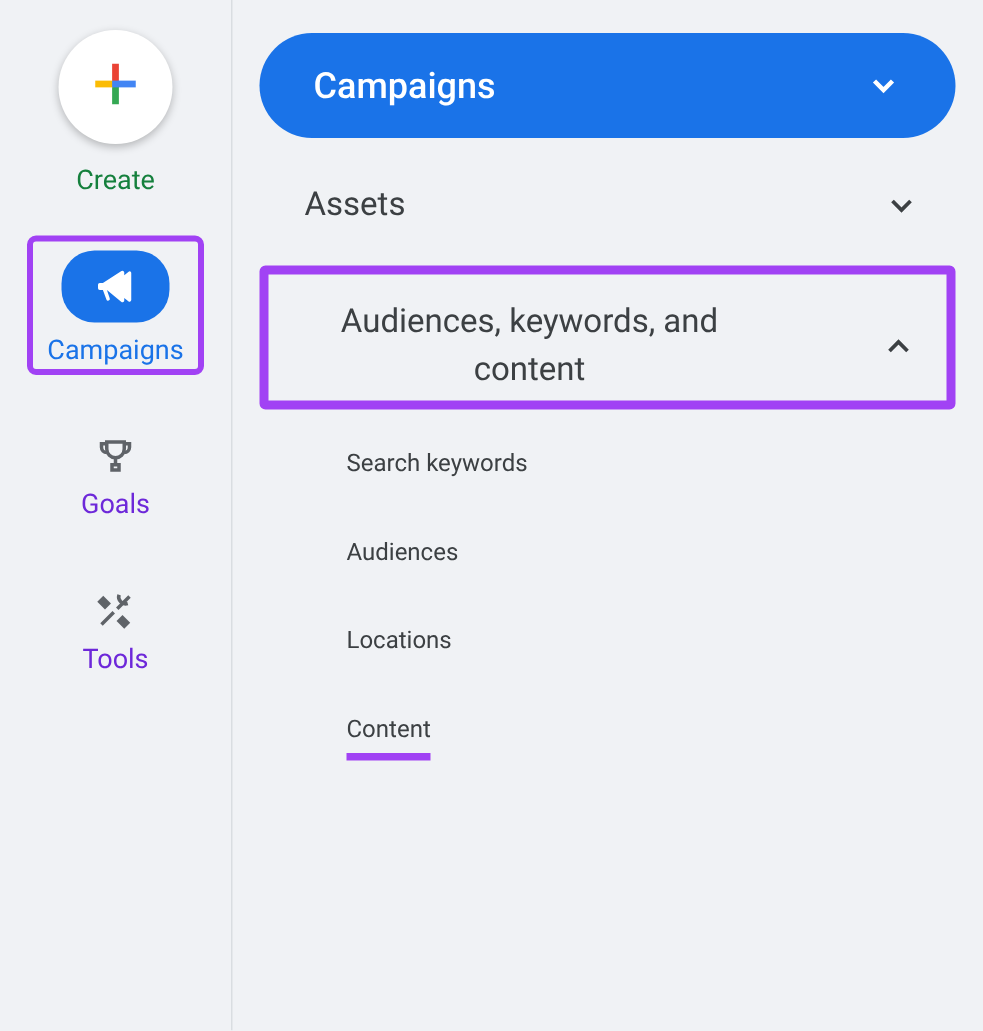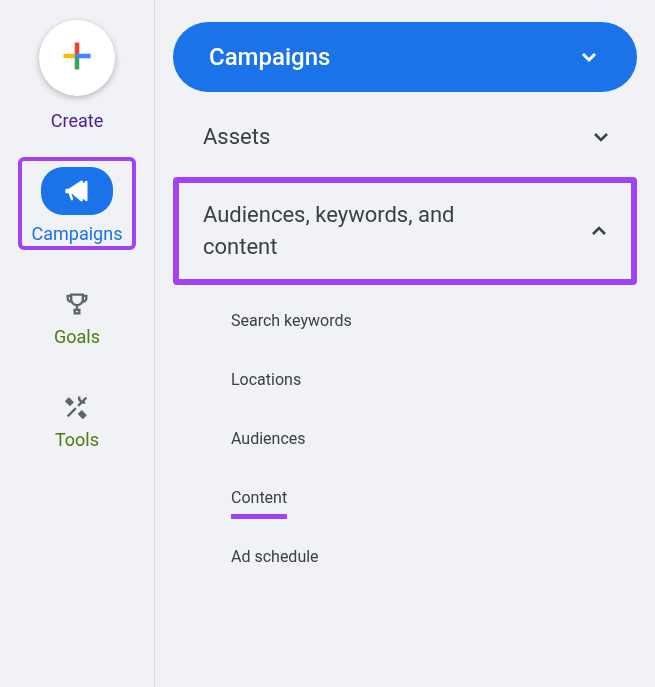--- a/index.html
+++ b/index.html
@@ -26,21 +26,21 @@
   .create-btn {
     width: 76px; height: 76px;
     border-radius: 50%;
     background: #fff;
     box-shadow: 0 2px 6px rgba(0,0,0,0.25);
     display: flex; align-items: center; justify-content: center;
     cursor: pointer;
   }
   .create-label {
     margin-top: 14px;
-    color: #4c1d95;
+    color: #15803d;
     font-size: 18px;
   }
   .rail-item {
     margin-top: 34px;
     display: flex;
     flex-direction: column;
     align-items: center;
     cursor: pointer;
     padding: 6px 10px;
   }
@@ -52,21 +52,21 @@
   }
   .rail-pill {
     background: #1a73e8;
     border-radius: 22px;
     padding: 10px 22px;
     display: flex; align-items: center; justify-content: center;
   }
   .rail-label {
     margin-top: 8px;
     font-size: 18px;
-    color: #4d7c0f;
+    color: #6d28d9;
   }
   .rail-item.active .rail-label { color: #1a73e8; }
   .rail-icon { width: 28px; height: 28px; display:flex; align-items:center; justify-content:center; }
   .rail-icon svg { width: 28px; height: 28px; }
 
   
   .main {
     flex: 1;
     padding: 22px 18px 0 18px;
   }
@@ -89,22 +89,23 @@
     align-items: center;
     justify-content: space-between;
     padding: 22px 24px 22px 30px;
     font-size: 22px;
     color: #3c4043;
     cursor: pointer;
   }
   .nav-row-audiences {
     border: 6px solid #a142f4;
     border-radius: 4px;
-    padding: 16px 20px 16px 24px;
+    padding: 16px 20px 4px 24px;
     margin: 6px 0;
+    text-align: center;
   }
   .nav-row-audiences .nav-row-label { max-width: 300px; line-height: 1.45; }
   .chevron { display:flex; }
   .chevron svg { width: 24px; height: 24px; }
   .sub-item {
     padding: 20px 0 20px 58px;
     font-size: 16px;
     color: #3c4043;
     cursor: pointer;
   }
@@ -194,26 +195,23 @@
         <svg viewBox="0 0 24 24" fill="none" stroke="#3c4043" stroke-width="2.5">
             <path d="m6 15 6-6 6 6"></path>
           </svg>
       </span>
     </div>
 
     <div class="sub-item">
       <span>Search keywords</span>
     </div>
     <div class="sub-item">
+      <span>Audiences</span>
+    </div>
+    <div class="sub-item">
       <span>Locations</span>
-    </div>
-    <div class="sub-item">
-      <span>Audiences</span>
     </div>
     <div class="sub-item selected">
       <span>Content</span>
     </div>
-    <div class="sub-item">
-      <span>Ad schedule</span>
-    </div>
 
   </div>
 </div>
 
 </body></html>

